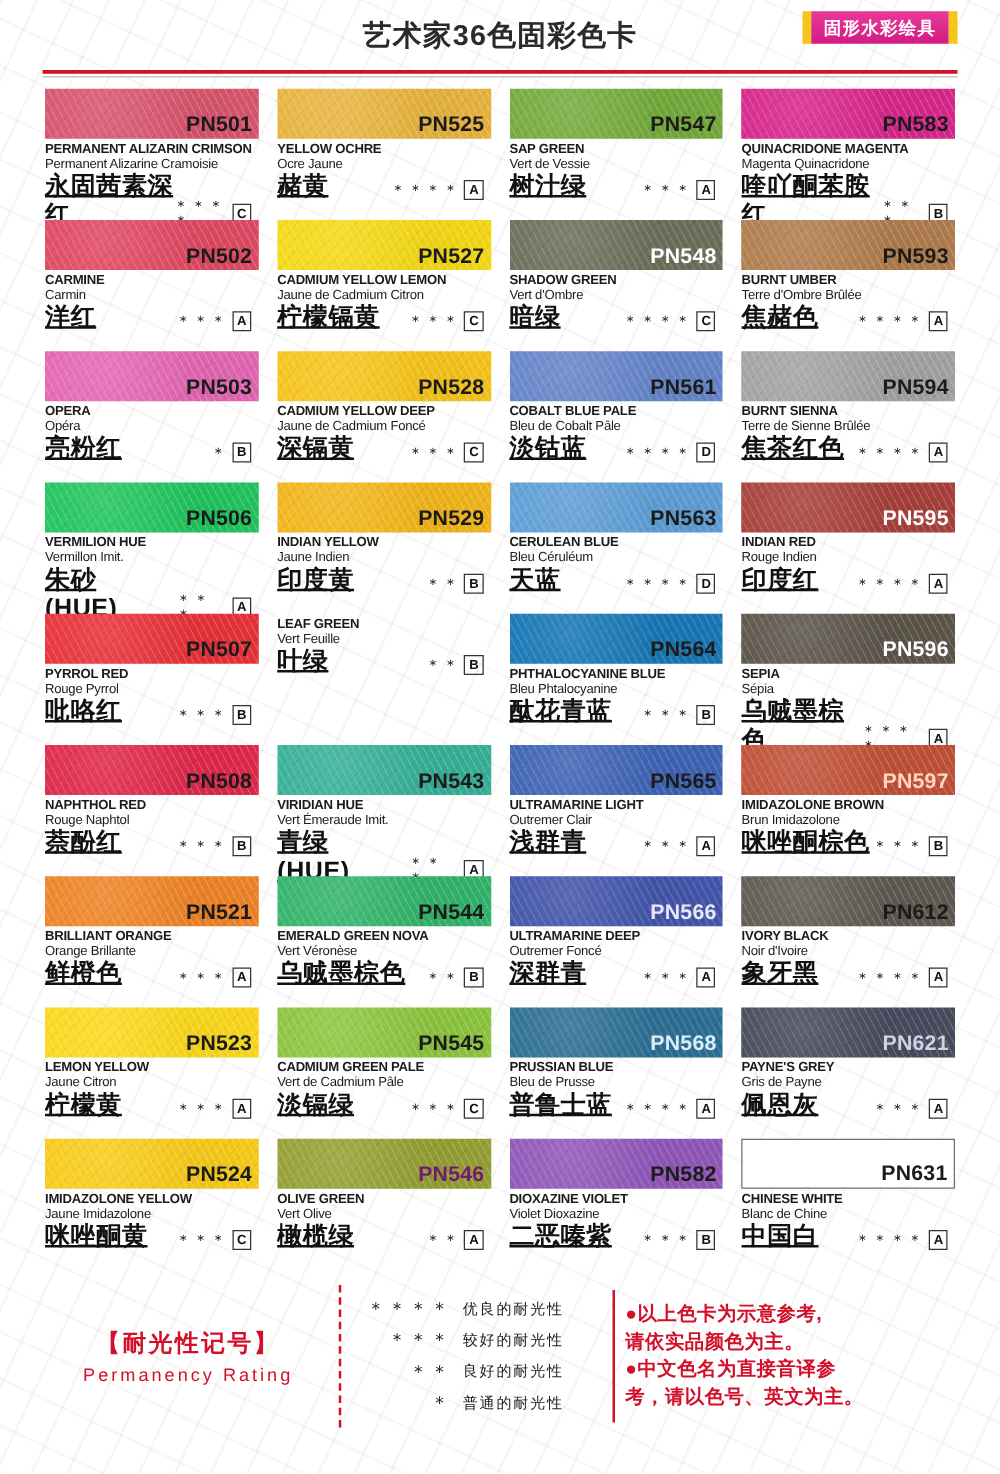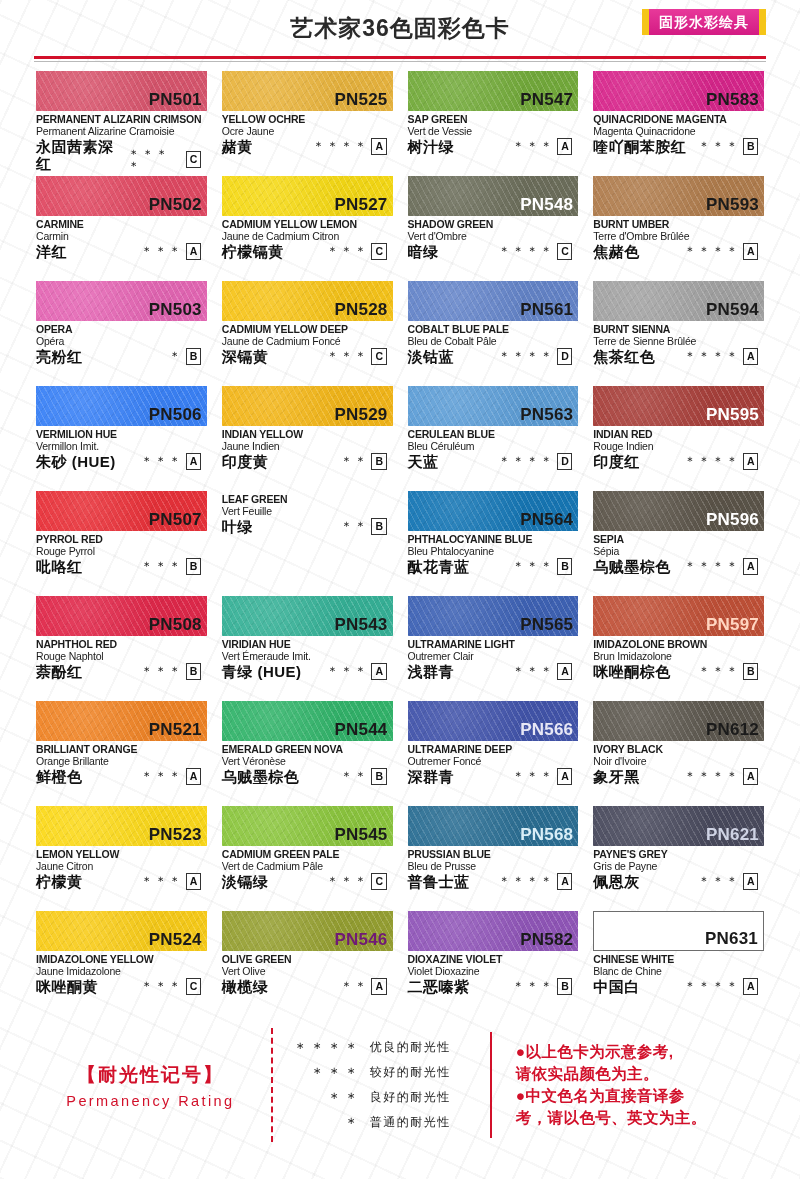--- a/index.html
+++ b/index.html
@@ -123,25 +123,26 @@
     letter-spacing: -0.2px;
     white-space: nowrap;
   }
   .row-bottom {
     display: flex;
     align-items: flex-end;
     justify-content: space-between;
     margin-top: 1px;
   }
   .name-cn {
-    font-size: 15px;
+    font-size: 20px;
     font-weight: bold;
     color: #111111;
     letter-spacing: .5px;
     line-height: 1.15;
+    text-decoration: underline;
   }
   .rating {
     display: flex;
     align-items: center;
     gap: 3px;
     padding-right: 6px;
     padding-bottom: 1px;
   }
   .stars {
     font-size: 12px;
@@ -221,21 +222,21 @@
     font-size: 12px;
     color: #1b1b1b;
     letter-spacing: 1.5px;
     min-width: 108px;
   }
   .footer-right {
     width: 290px;
     display: flex;
     flex-direction: column;
     justify-content: center;
-    padding-left: 24px;
+    padding-left: 8px;
   }
   .note-line {
     color: #d2102a;
     font-size: 15.5px;
     font-weight: bold;
     letter-spacing: .4px;
     line-height: 1.42;
     white-space: nowrap;
   }
 </style>
@@ -432,21 +433,21 @@
         <div class="name-fr">Terre de Sienne Brûlée</div>
         <div class="row-bottom">
           <div class="name-cn">焦茶红色</div>
           <div class="rating">
             <span class="stars">＊＊＊＊</span>
             <span class="grade">A</span>
           </div>
         </div>
       </div>
       <div class="cell">
-        <div class="swatch" style="background:#3b82f6">
+        <div class="swatch" style="background:#22c55e">
           <div class="swatch-texture"></div>
           <div class="code" style="color:#1b1b1b">PN506</div>
         </div>
         <div class="name-en">VERMILION HUE</div>
         <div class="name-fr">Vermillon Imit.</div>
         <div class="row-bottom">
           <div class="name-cn">朱砂 (HUE)</div>
           <div class="rating">
             <span class="stars">＊＊＊</span>
             <span class="grade">A</span>

